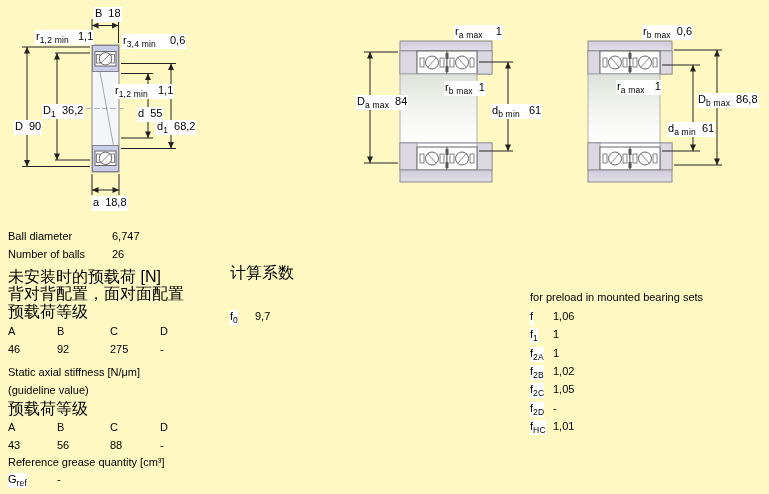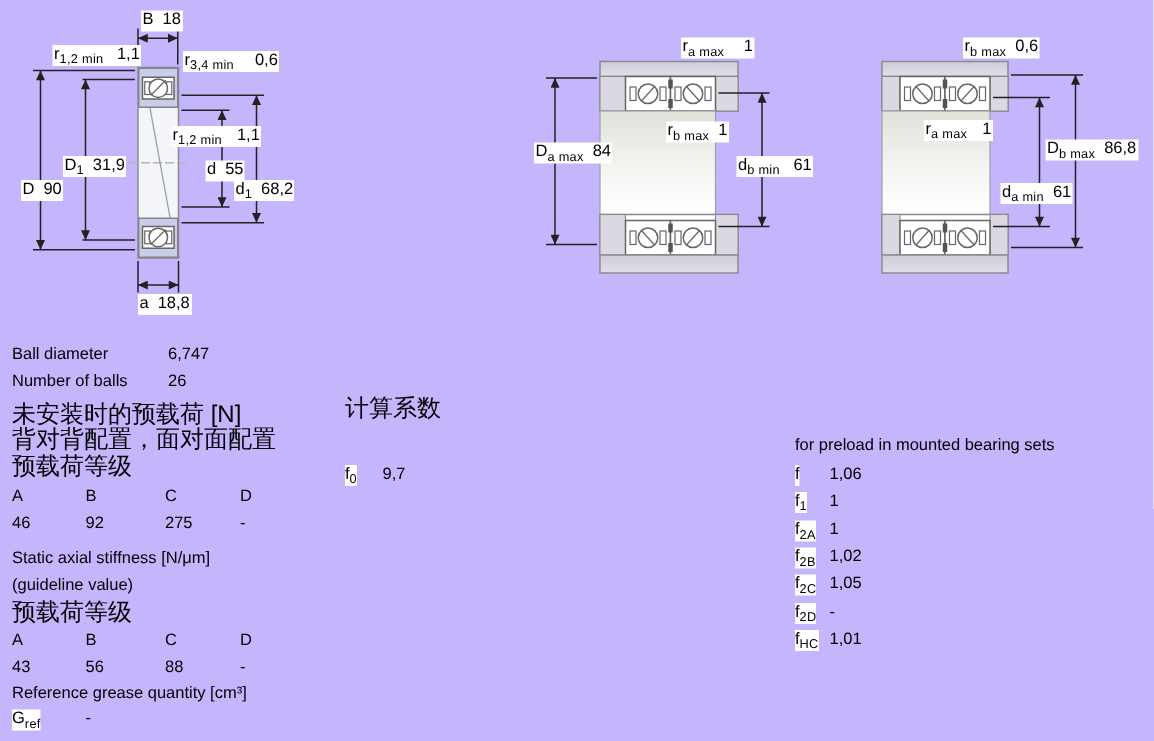--- a/index.html
+++ b/index.html
@@ -1,16 +1,16 @@
 <!DOCTYPE html>
 <html><head>
 <meta charset="utf-8">
 <style>
   html,body{margin:0;padding:0;background:#fff}
-  #screen{position:relative;width:769px;height:494px;background:#c4b5fd;
+  #screen{position:relative;width:769px;height:494px;background:#fef9c3;
     font-family:"Liberation Sans","DejaVu Sans",sans-serif;color:#000;overflow:hidden}
   svg{position:absolute;left:0;top:0}
   .t{position:absolute;font-size:11px;line-height:12px;white-space:nowrap}
   .b{font-weight:normal}
   .cjk{font-size:16px;line-height:13px}
   .dim{position:absolute;font-size:11px;line-height:12px;white-space:nowrap;background:#fff;padding:0 1px}
   .dim sub{font-size:8.5px;line-height:1;vertical-align:-3px;letter-spacing:0.2px}
   .dim .v{margin-left:6px}
 </style>
 </head>
@@ -146,21 +146,21 @@
         <line x1="662" y1="151" x2="700" y2="151"></line>
         <line x1="693" y1="65" x2="693" y2="151" marker-start="url(#ms)" marker-end="url(#me)"></line>
       </g>
     </g>
   </svg>
 
   <span class="dim" style="left:94px;top:7px"><span>B</span><sub></sub><span class="v">18</span></span>
   <span class="dim" style="left:35px;top:30px"><span>r</span><sub>1,2 min</sub><span class="v" style="margin-left:9px">1,1</span></span>
   <span class="dim" style="left:122px;top:34px"><span>r</span><sub>3,4 min</sub><span class="v" style="margin-left:14px">0,6</span></span>
   <span class="dim" style="left:114px;top:84px"><span>r</span><sub>1,2 min</sub><span class="v" style="margin-left:10px">1,1</span></span>
-  <span class="dim" style="left:42px;top:104px"><span>D</span><sub>1</sub><span class="v">31,9</span></span>
+  <span class="dim" style="left:42px;top:104px"><span>D</span><sub>1</sub><span class="v">36,2</span></span>
   <span class="dim" style="left:137px;top:107px"><span>d</span><sub></sub><span class="v">55</span></span>
   <span class="dim" style="left:14px;top:120px"><span>D</span><sub></sub><span class="v">90</span></span>
   <span class="dim" style="left:156px;top:120px"><span>d</span><sub>1</sub><span class="v">68,2</span></span>
   <span class="dim" style="left:92px;top:196px"><span>a</span><sub></sub><span class="v">18,8</span></span>
 
   <span class="dim" style="left:454px;top:25px"><span>r</span><sub>a max</sub><span class="v" style="margin-left:13px">1</span></span>
   <span class="dim" style="left:444px;top:81px"><span>r</span><sub>b max</sub><span class="v">1</span></span>
   <span class="dim" style="left:356px;top:95px"><span>D</span><sub>a max</sub><span class="v">84</span></span>
   <span class="dim" style="left:491px;top:104px"><span>d</span><sub>b min</sub><span class="v" style="margin-left:9px">61</span></span>
 

